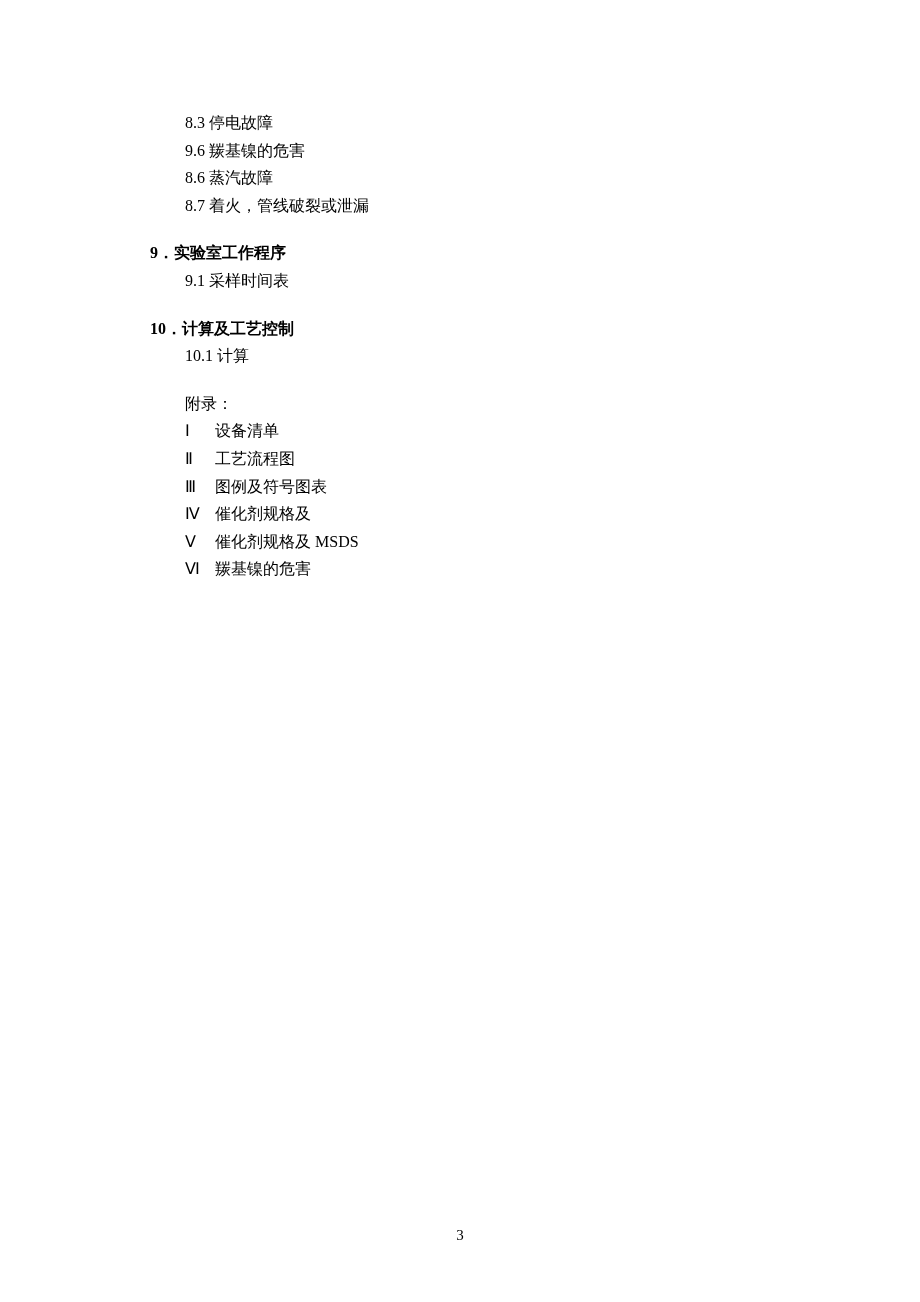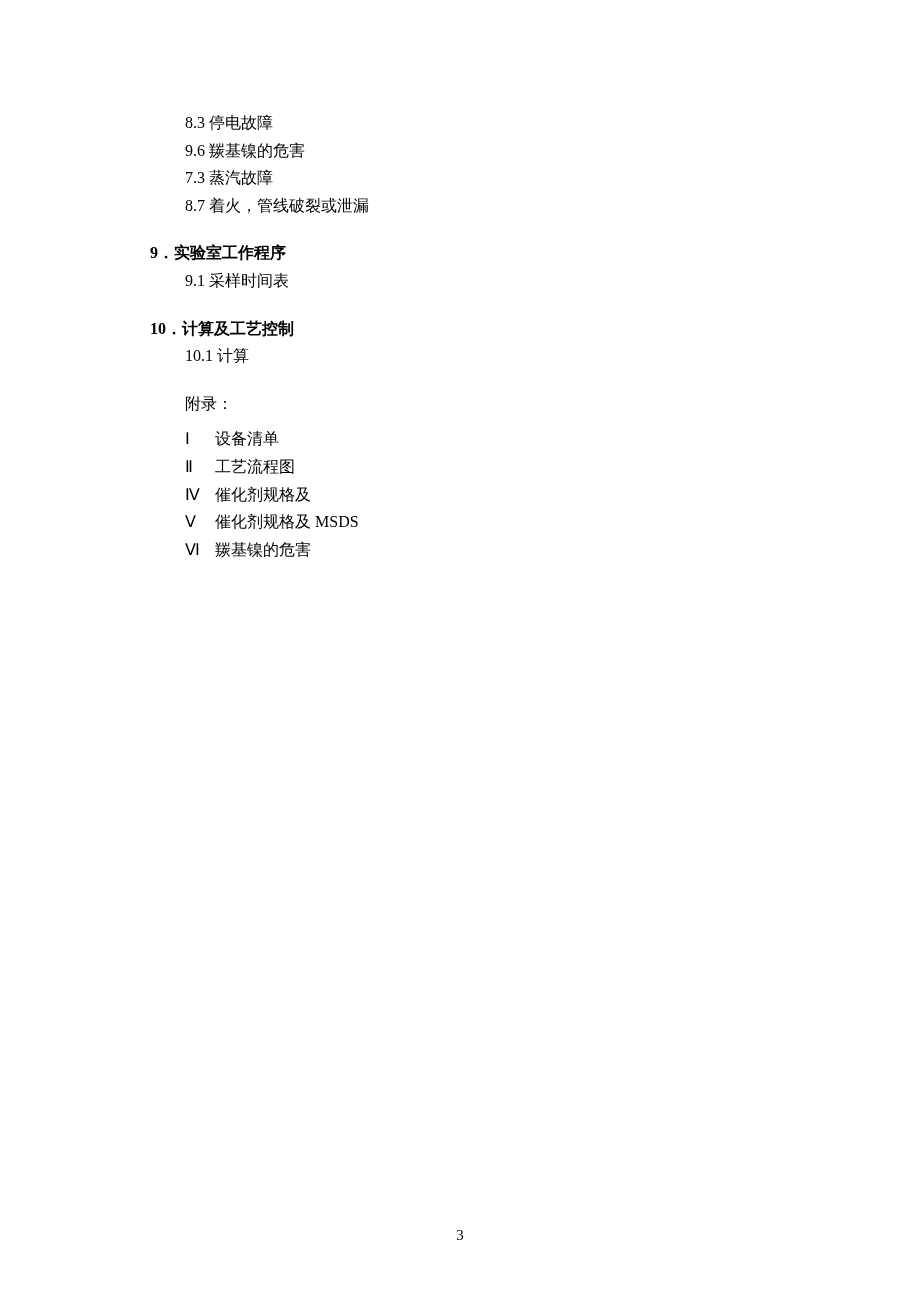--- a/index.html
+++ b/index.html
@@ -33,21 +33,21 @@
       font-weight: bold;
     }
     .section-subs {
       margin-left: 35px;
     }
     .appendix-block {
       margin-top: 22px;
       margin-left: 35px;
     }
     .appendix-header {
-      margin-bottom: 10px;
+      margin-bottom: 2px;
     }
     .appendix-items {
     }
     .appendix-item {
       margin-bottom: 2px;
     }
     .roman {
       display: inline-block;
       width: 26px;
     }
@@ -67,21 +67,21 @@
 <div class="section-8">
   <div class="sub-item">
     <span>8.3</span>
     <span>停电故障</span>
   </div>
   <div class="sub-item">
     <span>9.6</span>
     <span>羰基镍的危害</span>
   </div>
   <div class="sub-item">
-    <span>7.3</span>
+    <span>8.6</span>
     <span>蒸汽故障</span>
   </div>
   <div class="sub-item">
     <span>8.7</span>
     <span>着火，管线破裂或泄漏</span>
   </div>
 </div>
 
 <div class="section-block">
   <div class="section-header">9．实验室工作程序</div>
@@ -108,20 +108,24 @@
   <div class="appendix-items">
     <div class="appendix-item">
       <span class="roman">Ⅰ</span>
       <span>设备清单</span>
     </div>
     <div class="appendix-item">
       <span class="roman">Ⅱ</span>
       <span>工艺流程图</span>
     </div>
     <div class="appendix-item">
+      <span class="roman">Ⅲ</span>
+      <span>图例及符号图表</span>
+    </div>
+    <div class="appendix-item">
       <span class="roman">Ⅳ</span>
       <span>催化剂规格及</span>
     </div>
     <div class="appendix-item">
       <span class="roman">Ⅴ</span>
       <span>催化剂规格及 MSDS</span>
     </div>
     <div class="appendix-item">
       <span class="roman">Ⅵ</span>
       <span>羰基镍的危害</span>

